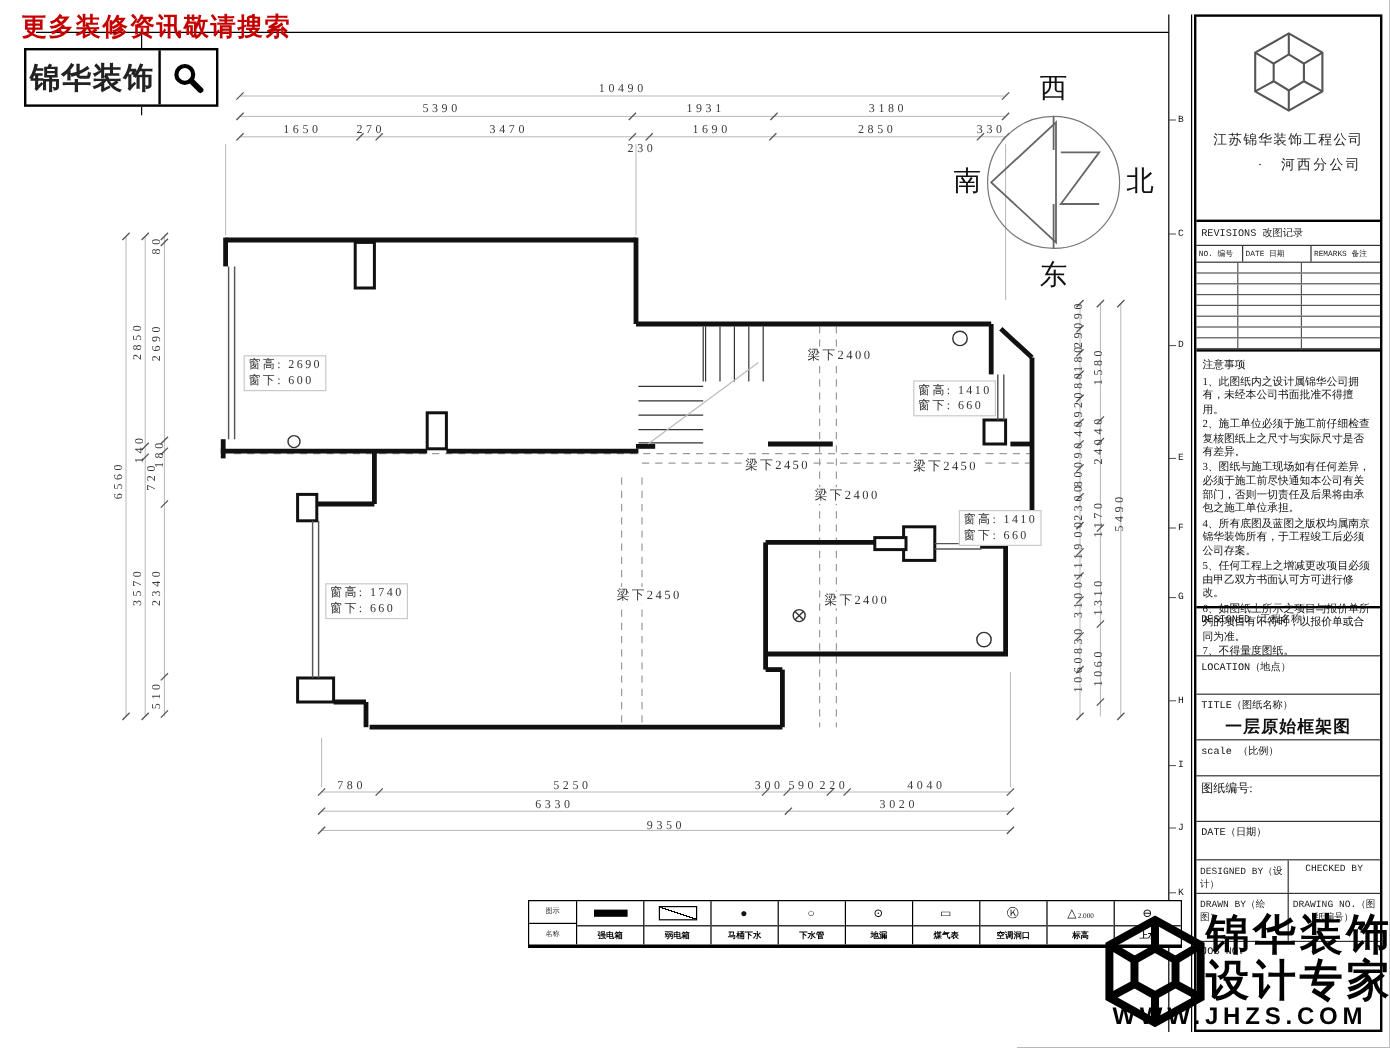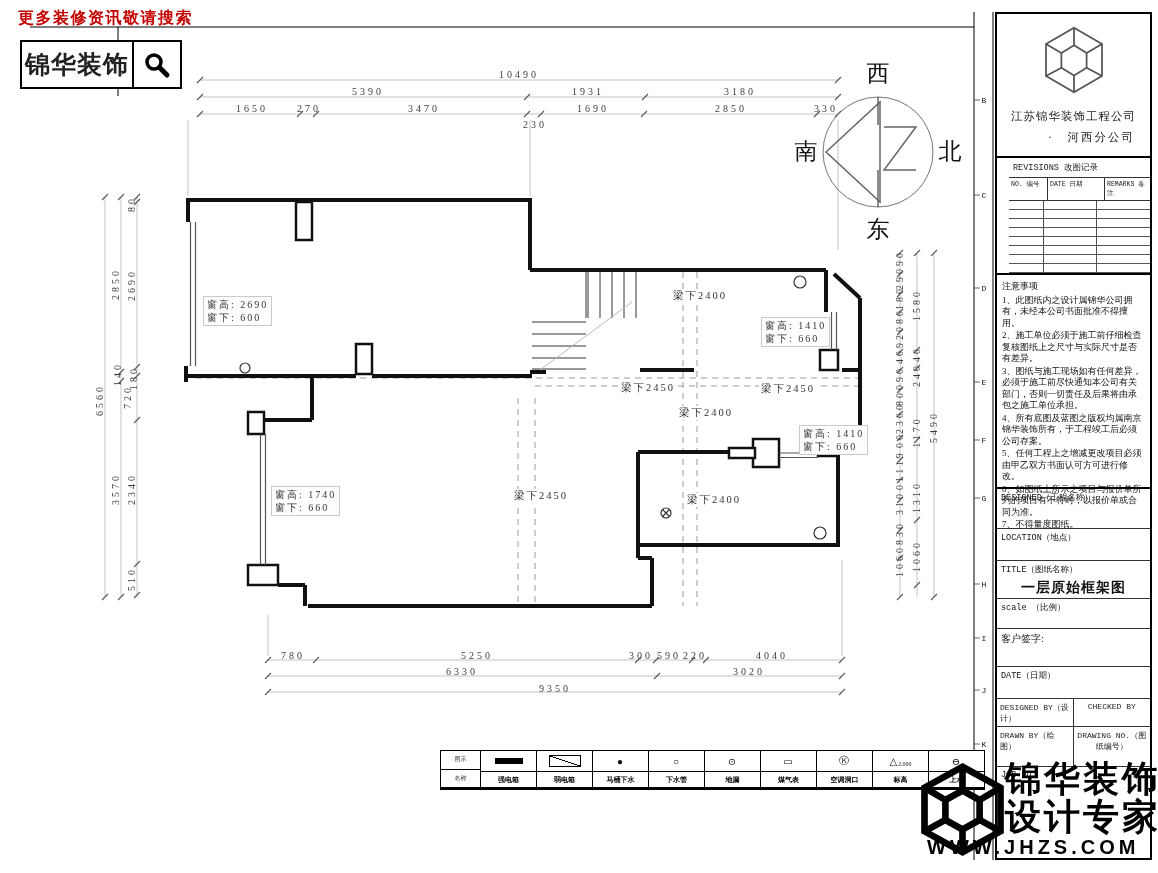--- a/index.html
+++ b/index.html
@@ -1,21 +1,21 @@
 <!DOCTYPE html>
 <html><head>
 <meta charset="utf-8">
 <style>
   html,body{margin:0;padding:0;background:#888;}
   #page{position:relative;width:1158px;height:873px;background:#fff;overflow:hidden;
         font-family:"Liberation Serif","DejaVu Serif",serif;color:#222;}
   svg.linework{position:absolute;left:0;top:0;pointer-events:none;}
 
   
-  .slogan{position:absolute;left:18px;top:8px;font-size:16px;font-weight:bold;color:#c40000;letter-spacing:1.5px;white-space:nowrap;}
+  .slogan{position:absolute;left:18px;top:8px;font-size:21px;font-weight:bold;color:#c40000;letter-spacing:1.5px;white-space:nowrap;}
   .logo-box{position:absolute;left:20px;top:40px;width:158px;height:45px;border:2.5px solid #000;display:flex;align-items:center;background:#fff;}
   .logo-text{flex:1;text-align:center;font-size:25px;font-weight:bold;letter-spacing:1px;}
   .logo-sep{width:2px;height:45px;background:#000;}
   .logo-search{width:46px;display:flex;align-items:center;justify-content:center;}
 
   
   .compass-label{position:absolute;font-size:23px;transform:translate(-50%,-50%);color:#111;}
 
   
   .dim{position:absolute;font-size:10px;color:#3c3c3c;letter-spacing:3px;white-space:nowrap;transform:translate(-50%,-50%);}
@@ -23,24 +23,24 @@
 
   
   .winlabel{position:absolute;background:#fefefe;border:1px solid #c9c9c9;font-size:10px;letter-spacing:2px;color:#333;padding:1px 3px;line-height:13px;white-space:nowrap;}
   .beamlabel{position:absolute;transform:translate(-50%,-50%);background:#fff;font-size:10.5px;letter-spacing:2px;color:#333;white-space:nowrap;padding:0 2px;}
 
   
   .grid-letter{position:absolute;left:984px;transform:translate(-50%,-50%);font-size:8px;font-family:"Liberation Mono","DejaVu Sans Mono",monospace;color:#111;}
 
   
   .tblock{position:absolute;left:995px;top:12px;width:157px;height:848px;border:2px solid #000;background:#fff;box-sizing:border-box;font-family:"Liberation Mono","DejaVu Sans Mono",monospace;}
-  .tb-company{height:144px;border-bottom:2px solid #000;text-align:center;box-sizing:border-box;padding-top:10px;}
+  .tb-company{height:171px;border-bottom:2px solid #000;text-align:center;box-sizing:border-box;padding-top:10px;}
   .tb-company .cname1{font-family:"Liberation Serif",serif;font-size:11.5px;margin-top:8px;letter-spacing:1px;}
   .tb-company .cname2{font-family:"Liberation Serif",serif;font-size:11.5px;margin-top:6px;letter-spacing:2px;margin-left:36px;}
-  .tb-rev{border-bottom:2px solid #000;padding-left:12px;}
+  .tb-rev{border-bottom:2px solid #000;}
   .tb-rev-title{font-size:8.5px;padding:4px 4px 3px 4px;border-bottom:1px solid #333;}
   .tb-rev-head{display:flex;border-bottom:1px solid #333;font-size:6.5px;}
   .tb-rev-head span{padding:2px 2px;}
   .tb-rev-head span:nth-child(1){width:34px;border-right:1px solid #333;}
   .tb-rev-head span:nth-child(2){width:52px;border-right:1px solid #333;}
   .tb-rev-head span:nth-child(3){flex:1;}
   .rev-row{display:flex;height:8px;border-bottom:1px solid #555;}
   .rev-row span:nth-child(1){width:34px;border-right:1px solid #555;}
   .rev-row span:nth-child(2){width:52px;border-right:1px solid #555;}
   .rev-row span:nth-child(3){flex:1;}
@@ -397,21 +397,21 @@
         </div>
     </div>
 
     <div class="tb-row" style="height:40px"><span>DESIGNED（工程名称）</span></div>
     <div class="tb-row" style="height:32px"><span>LOCATION（地点）</span></div>
     <div class="tb-row" style="height:38px">
       <span>TITLE（图纸名称）</span>
       <div class="big">一层原始框架图</div>
     </div>
     <div class="tb-row" style="height:30px"><span>scale （比例）</span></div>
-    <div class="tb-row" style="height:38px;font-family:'Liberation Serif',serif;font-size:10px"><span>客户签字:</span></div>
+    <div class="tb-row" style="height:38px;font-family:'Liberation Serif',serif;font-size:10px"><span>图纸编号:</span></div>
     <div class="tb-row" style="height:32px"><span>DATE（日期）</span></div>
     <div class="tb-row2" style="height:28px">
       <div>DESIGNED BY（设计）</div>
       <div>CHECKED BY</div>
     </div>
     <div class="tb-row2" style="height:40px">
       <div>DRAWN BY（绘图）</div>
       <div>DRAWING NO.（图纸编号）</div>
     </div>
     <div class="tb-row" style="height:75px;border-bottom:none"><span>JOB NO.</span></div>

